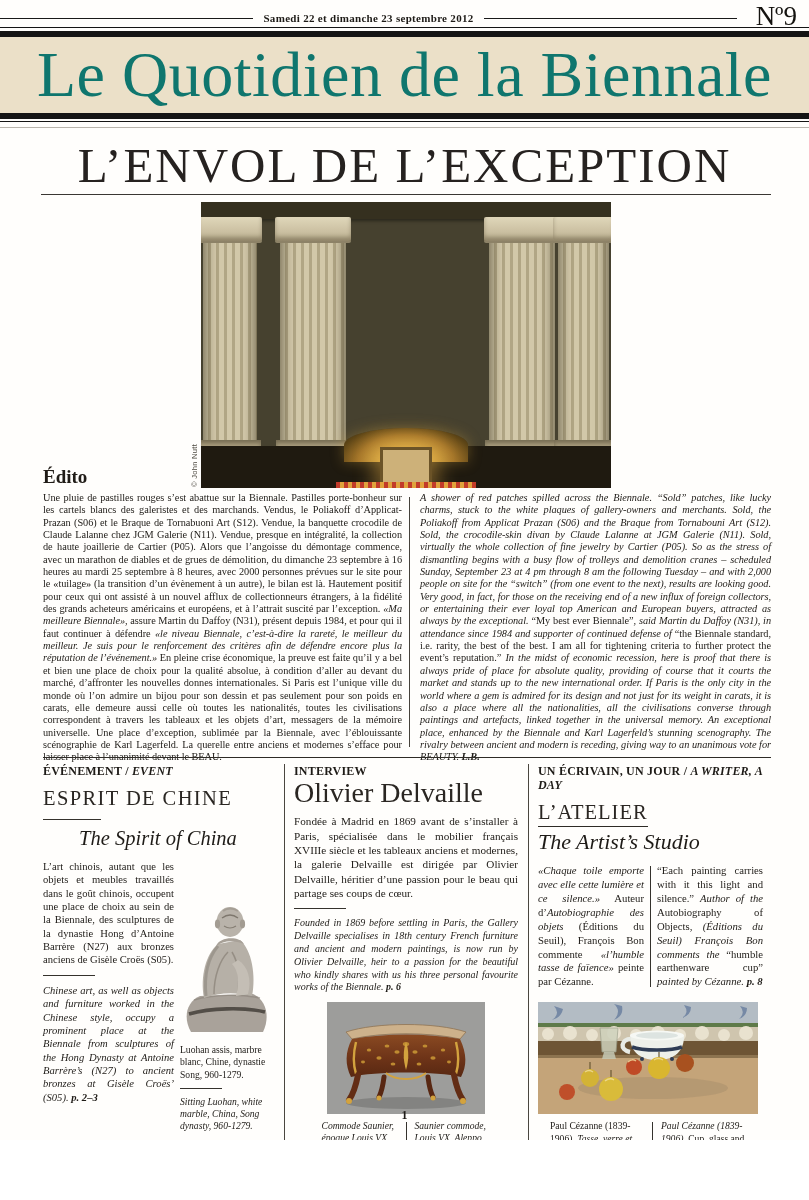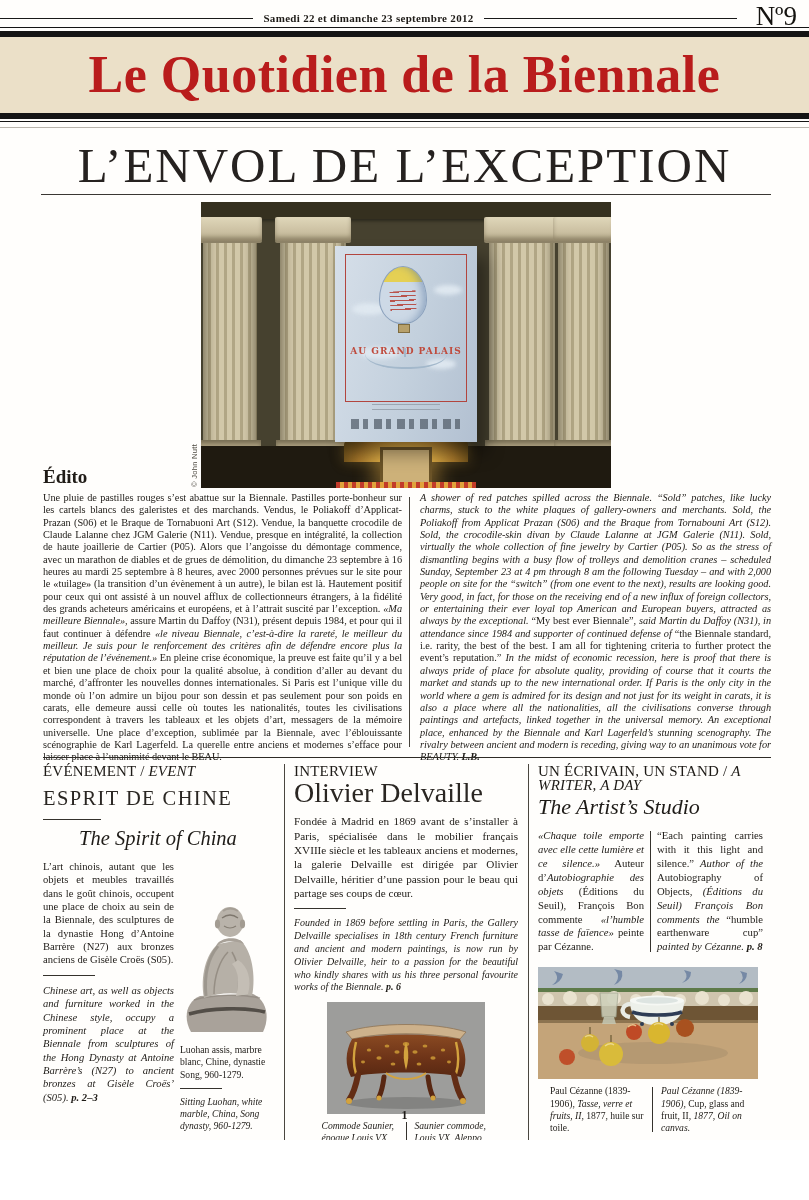--- a/index.html
+++ b/index.html
@@ -9,21 +9,21 @@
 
   
   .dateline{position:absolute;top:12px;left:0;right:72px;display:flex;align-items:center;}
   .dateline .dl-rule{flex:1;border-top:1.4px solid #191919;}
   .dateline .dl-text{padding:0 10px;font-size:11px;font-weight:bold;letter-spacing:.3px;white-space:nowrap;}
   .issue{position:absolute;top:1px;right:12px;font-size:27px;color:#15130f;}
   .masthead{position:absolute;top:27px;left:0;width:100%;}
   .mast-line{border-top:1.6px solid #141414;}
   .mast-bar{height:6px;background:#141414;margin-top:2.5px;}
   .mast-cream{height:76px;display:flex;align-items:center;justify-content:center;}
-  .mast-title{font-size:52px;font-weight:bold;letter-spacing:.5px;color:#b91c1c;}
+  .mast-title{font-size:64px;font-weight:normal;letter-spacing:.5px;color:#0f766e;}
   .mast-bar2{height:6px;background:#141414;}
   .mast-line2{border-top:1.6px solid #141414;margin-top:2.5px;}
   .gray-line{position:absolute;top:127px;left:0;right:0;border-top:1px solid #b9b4ac;}
 
   .headline{position:absolute;top:129px;left:0;right:0;margin:8px;text-align:center;
             font-size:49px;font-weight:400;letter-spacing:2px;color:#262220;}
   .headline-rule{position:absolute;top:194px;left:41px;right:38px;border-top:1.4px solid #3a3733;}
 
   
   .photo{position:absolute;left:201px;top:202px;width:410px;height:286px;background:#46412f;overflow:hidden;}
@@ -84,21 +84,21 @@
             letter-spacing:-.05px;text-align:justify;font-style:italic;}
   .section-rule{position:absolute;left:43px;right:38px;top:757px;border-top:1.3px solid #2e2b26;}
 
   
   .col{position:absolute;top:764px;}
   .col1{left:43px;width:230px;}
   .col2{left:294px;width:224px;}
   .col3{left:538px;width:233px;}
   .vdiv{position:absolute;top:764px;height:396px;border-left:1px solid #4a463f;}
   .vdiv1{left:284px;}.vdiv2{left:528px;}
-  .kicker{font-size:15px;font-weight:normal;letter-spacing:.2px;line-height:14px;}
+  .kicker{font-size:12px;font-weight:bold;letter-spacing:.2px;line-height:14px;}
   .c1-title{margin-top:10px;font-size:20.5px;letter-spacing:1.4px;line-height:1.05;color:#2a2622;}
   .c1-rule{width:58px;border-top:1.8px solid #35322c;margin:9px 0 7px;}
   .c1-sub{font-size:20.5px;font-style:italic;line-height:1.1;text-align:center;}
   .c1-flex{display:flex;margin-top:11px;}
   .c1-left{width:131px;}
   .c1-right{width:93px;margin-left:6px;}
   .body-fr{font-size:10.6px;line-height:1.26;text-align:justify;}
   .body-en{font-size:10.6px;line-height:1.26;text-align:justify;font-style:italic;}
   .mini-rule{width:52px;border-top:1px solid #35322c;margin:8px 0;}
   .statue-fig{margin-top:26px;}
@@ -151,35 +151,20 @@
   <div class="photo">
     <div class="ph-top"></div>
     <div class="ph-col pc1"></div>
     <div class="ph-col pc2"></div>
     <div class="ph-col pc3"></div>
     <div class="ph-col pc4"></div>
     <div class="ph-floor"></div>
     <div class="ph-fan"></div>
     <div class="ph-door"></div>
     <div class="ph-frieze"></div>
-    <div class="poster">
-      <div class="poster-frame">
-        <div class="cloud cl1"></div>
-        <div class="cloud cl2"></div>
-        <div class="cloud cl3"></div>
-        <div class="cloud cl4"></div>
-        <div class="balloon">
-          <div class="balloon-scribble"></div>
-        </div>
-        <div class="ship"></div>
-        <div class="poster-title">AU GRAND PALAIS</div>
-      </div>
-      <div class="poster-sub"></div>
-      <div class="poster-sponsors"></div>
-    </div>
   </div>
   <div class="photo-credit">© John Nutt</div>
 
   <div class="edito-heading">Édito</div>
   <div class="edito-fr"><span>Une pluie de pastilles rouges s’est abattue sur la Biennale. Pastilles porte-bonheur sur les cartels blancs des galeristes et des marchands. Vendus, le Poliakoff d’Applicat-Prazan (S06) et le Braque de Tornabuoni Art (S12). Vendue, la banquette crocodile de Claude Lalanne chez JGM Galerie (N11). Vendue, presque en intégralité, la collection de haute joaillerie de Cartier (P05). Alors que l’angoisse du démontage commence, avec un marathon de diables et de grues de démolition, du dimanche 23 septembre à 16 heures au mardi 25 septembre à 8 heures, avec 2000 personnes prévues sur le site pour le «tuilage» (la transition d’un évènement à un autre), le bilan est là. Hautement positif pour ceux qui ont assisté à un nouvel afflux de collectionneurs étrangers, à la fidélité des grands acheteurs américains et européens, et à l’attrait suscité par l’exception. </span><span class="it">«Ma meilleure Biennale»</span><span>, assure Martin du Daffoy (N31), présent depuis 1984, et pour qui il faut continuer à défendre </span><span class="it">«le niveau Biennale, c’est-à-dire la rareté, le meilleur du meilleur. Je suis pour le renforcement des critères afin de défendre encore plus la réputation de l’événement.»</span><span> En pleine crise économique, la preuve est faite qu’il y a bel et bien une place de choix pour la qualité absolue, à condition d’aller au devant du marché, d’affronter les nouvelles donnes internationales. Si Paris est l’unique ville du monde où l’on admire un bijou pour son dessin et pas seulement pour son poids en carats, elle demeure aussi celle où toutes les nationalités, toutes les civilisations correspondent à travers les tableaux et les objets d’art, messagers de la mémoire universelle. Une place d’exception, sublimée par la Biennale, avec l’éblouissante scénographie de Karl Lagerfeld. La querelle entre anciens et modernes s’efface pour laisser place à l’unanimité devant le BEAU.</span></div>
   <div class="edito-vdiv"></div>
   <div class="edito-en"><span>A shower of red patches spilled across the Biennale. “Sold” patches, like lucky charms, stuck to the white plaques of gallery-owners and merchants. Sold, the Poliakoff from Applicat Prazan (S06) and the Braque from Tornabouni Art (S12). Sold, the crocodile-skin divan by Claude Lalanne at JGM Galerie (N11). Sold, virtually the whole collection of fine jewelry by Cartier (P05). So as the stress of dismantling begins with a busy flow of trolleys and demolition cranes – scheduled Sunday, September 23 at 4 pm through 8 am the following Tuesday – and with 2,000 people on site for the “switch” (from one event to the next), results are looking good. Very good, in fact, for those on the receiving end of a new influx of foreign collectors, or entertaining their ever loyal top American and European buyers, attracted as always by the exceptional. </span><span class="rm">“My best ever Biennale”</span><span>, said Martin du Daffoy (N31), in attendance since 1984 and supporter of continued defense of </span><span class="rm">“the Biennale standard, i.e. rarity, the best of the best. I am all for tightening criteria to further protect the event’s reputation.”</span><span> In the midst of economic recession, here is proof that there is always pride of place for absolute quality, providing of course that it courts the market and stands up to the new international order. If Paris is the only city in the world where a gem is admired for its design and not just for its weight in carats, it is also a place where all the nationalities, all the civilisations converse through paintings and artefacts, linked together in the universal memory. An exceptional place, enhanced by the Biennale and Karl Lagerfeld’s stunning scenography. The rivalry between ancient and modern is receding, giving way to an unanimous vote for BEAUTY. </span><span class="bit">L.B.</span></div>
 
   <div class="section-rule"></div>
 
@@ -273,21 +258,24 @@
       <div class="cap-cell cap-it">Commode Saunier, époque Louis VX, dessus de brèche d’Alep.</div>
       <div class="cap-div"></div>
       <div class="cap-cell cap-it">Saunier commode, Louis VX, Aleppo brecia top.</div>
     </div>
 
   </section>
 
   <div class="vdiv vdiv2"></div>
 
   <section class="col col3">
-    <div class="kicker"><span>UN ÉCRIVAIN, UN STAND / </span><span class="it">A WRITER, A DAY</span></div>
+    <div class="kicker"><span>UN ÉCRIVAIN, UN JOUR / </span><span class="it">A WRITER, A DAY</span></div>
+    <div>
+      <span class="c3-title">L’ATELIER</span>
+    </div>
     <div class="c3-sub">The Artist’s Studio</div>
     <div class="c3-flex">
       <div class="c3-cell"><span class="it">«Chaque toile emporte avec elle cette lumière et ce silence.»</span><span> Auteur d’</span><span class="it">Autobiographie des objets</span><span> (Éditions du Seuil), François Bon commente </span><span class="it">«l’humble tasse de faïence»</span><span> peinte par Cézanne.</span></div>
       <div class="c3-vdiv"></div>
       <div class="c3-cell"><span>“Each painting carries with it this light and silence.” </span><span class="it">Author of the </span><span>Autobiography of Objects,</span><span class="it"> (Éditions du Seuil) François Bon comments the </span><span>“humble earthenware cup”</span><span class="it"> painted by Cézanne. </span><span class="bit">p. 8</span></div>
     </div>
     <svg class="cezanne-fig" width="220" height="112" viewBox="0 0 220 112">
       <rect width="220" height="112" fill="#c9b493"></rect>
       <rect width="220" height="22" fill="#b3bcc4"></rect>
       <g fill="#677d9e" opacity=".8">

